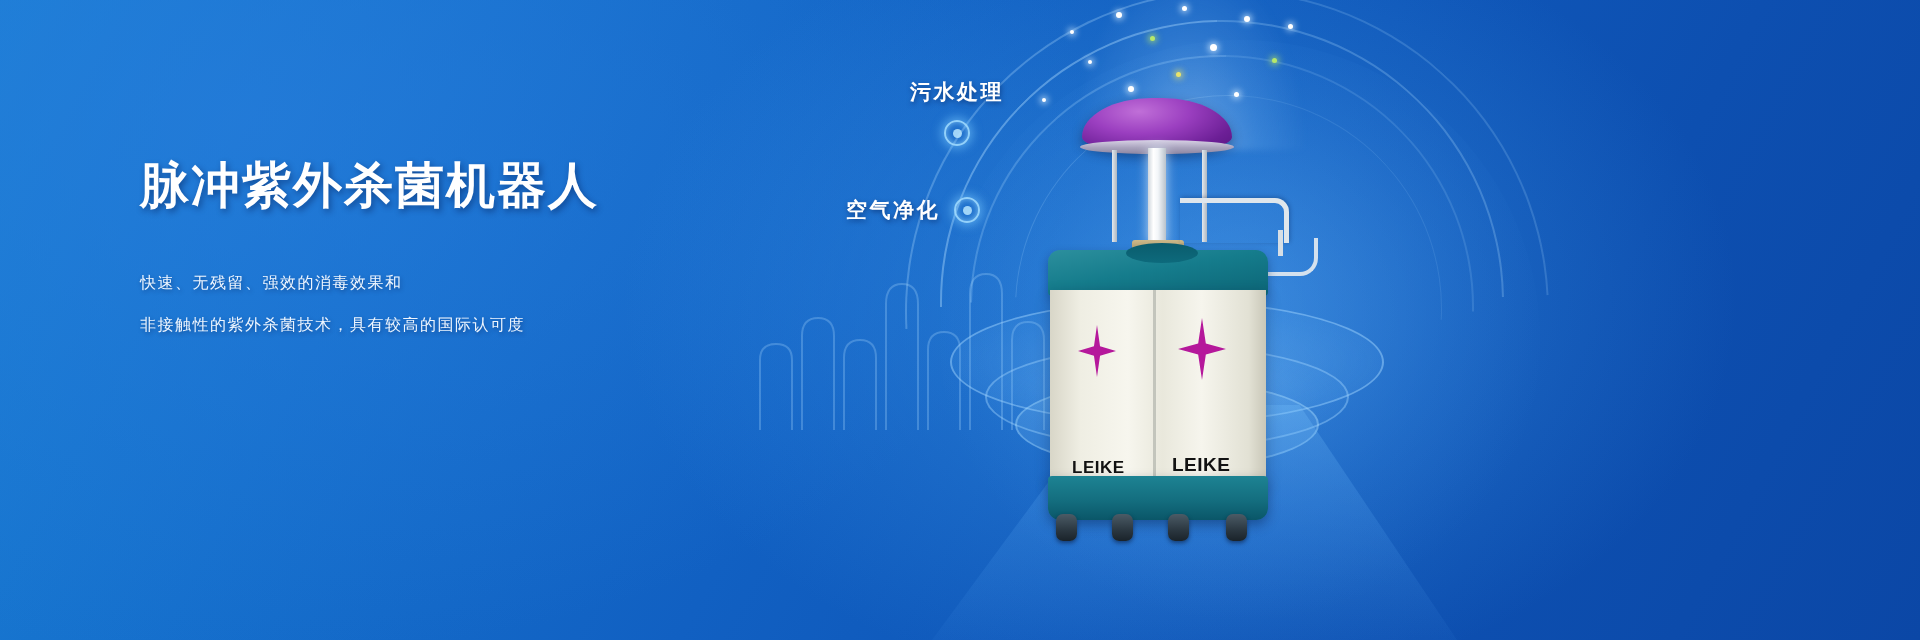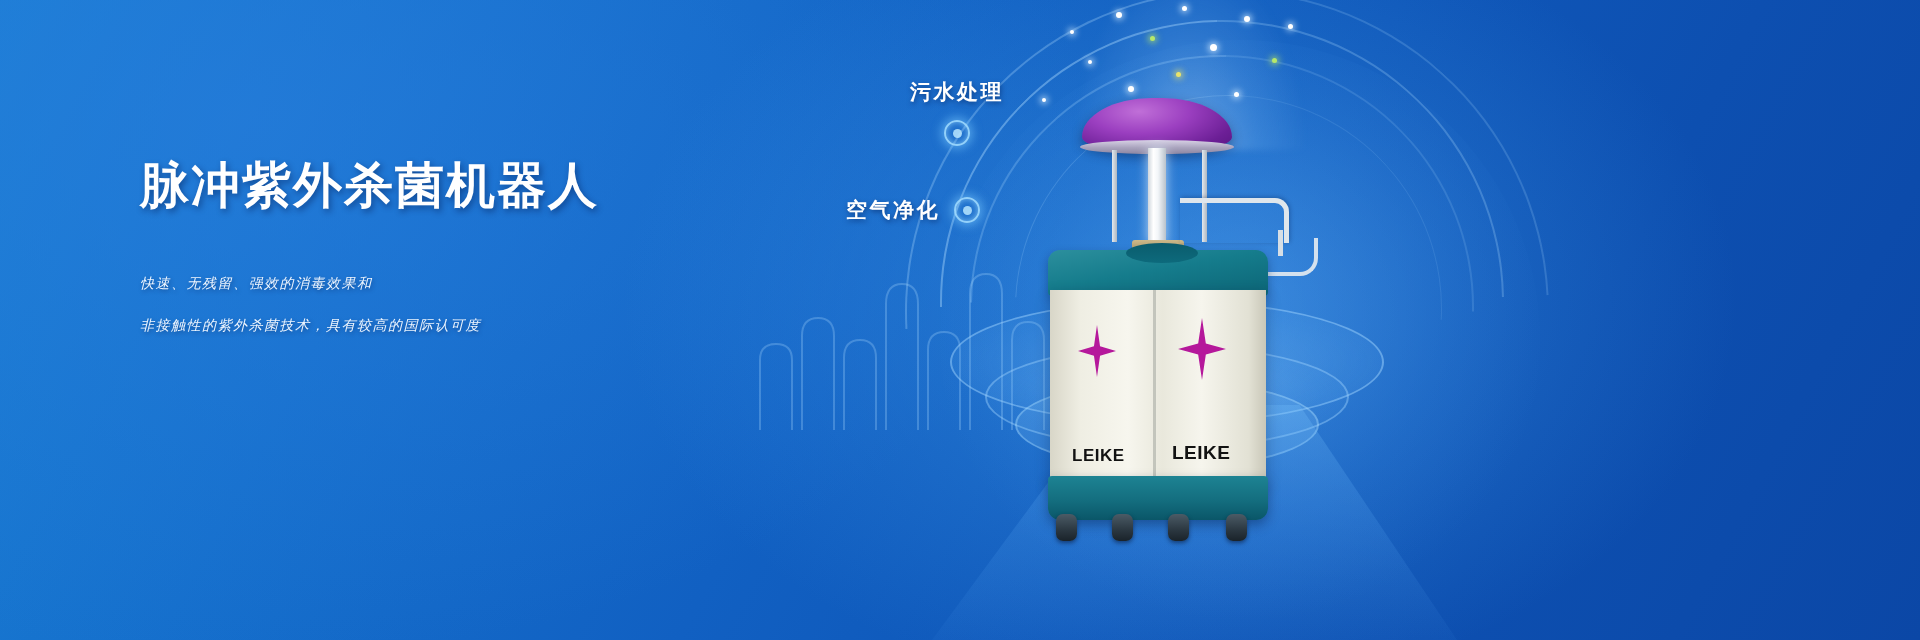--- a/index.html
+++ b/index.html
@@ -27,26 +27,25 @@
     letter-spacing:2px;
     line-height:70px;
     text-shadow:2px 3px 6px rgba(0,20,70,0.45);
     white-space:nowrap;
   }
   .title-line.l2{margin-top:7px;}
   .desc{margin-top:42px;}
   .desc-line{
     color:#eef6ff;
     font-family:"DejaVu Serif","Liberation Serif",serif;
-    font-size:14px;
+    font-size:16px;
     letter-spacing:1.5px;
     line-height:42px;
     text-shadow:1px 2px 4px rgba(0,20,70,0.40);
     white-space:nowrap;
-    font-style:italic;
   }
 
   
   .scene{position:absolute;left:820px;top:0;width:1100px;height:640px;}
 
   
   .arc{position:absolute;border-radius:50%;border-style:solid;border-color:rgba(175,220,255,0.55) rgba(175,220,255,0.35) transparent transparent;pointer-events:none;}
   .arc.a1{left:120px;top:20px;width:560px;height:560px;border-width:2px;transform:rotate(-46deg);opacity:.75;}
   .arc.a2{left:85px;top:-10px;width:640px;height:640px;border-width:2px;transform:rotate(-48deg);opacity:.55;}
   .arc.a3{left:150px;top:55px;width:500px;height:500px;border-width:2px;transform:rotate(-44deg);opacity:.45;}
@@ -158,21 +157,21 @@
     background:linear-gradient(180deg,#1d8393 0%,#146e7f 55%,#0a5668 100%);
     border-radius:4px 4px 12px 12px;
     box-shadow:0 5px 12px rgba(0,20,60,0.38);
   }
   .star{position:absolute;width:46px;height:46px;background:#b5189b;
     clip-path:polygon(50% 0%,58% 41%,100% 50%,58% 59%,50% 100%,42% 59%,0% 50%,42% 41%);}
   .star.s1{left:58px;top:235px;width:38px;height:52px;}
   .star.s2{left:158px;top:228px;width:48px;height:62px;}
   .leike{
     position:absolute;font-family:"Liberation Sans","DejaVu Sans",sans-serif;
-    font-weight:700;font-size:19px;letter-spacing:0.5px;color:#121212;
+    font-weight:700;font-size:19px;letter-spacing:0.5px;color:#121212;margin-top:12px;
   }
   .leike.k1{left:52px;top:356px;font-size:17px;}
   .leike.k2{left:152px;top:352px;font-size:19px;}
   .wheel{
     position:absolute;top:424px;width:21px;height:27px;border-radius:7px;
     background:linear-gradient(180deg,#4b5b66 0%,#2b3740 60%,#1a232a 100%);
     box-shadow:0 2px 4px rgba(0,10,35,0.5);
   }
   .wheel.w1{left:36px;} .wheel.w2{left:92px;} .wheel.w3{left:148px;} .wheel.w4{left:206px;}
 

